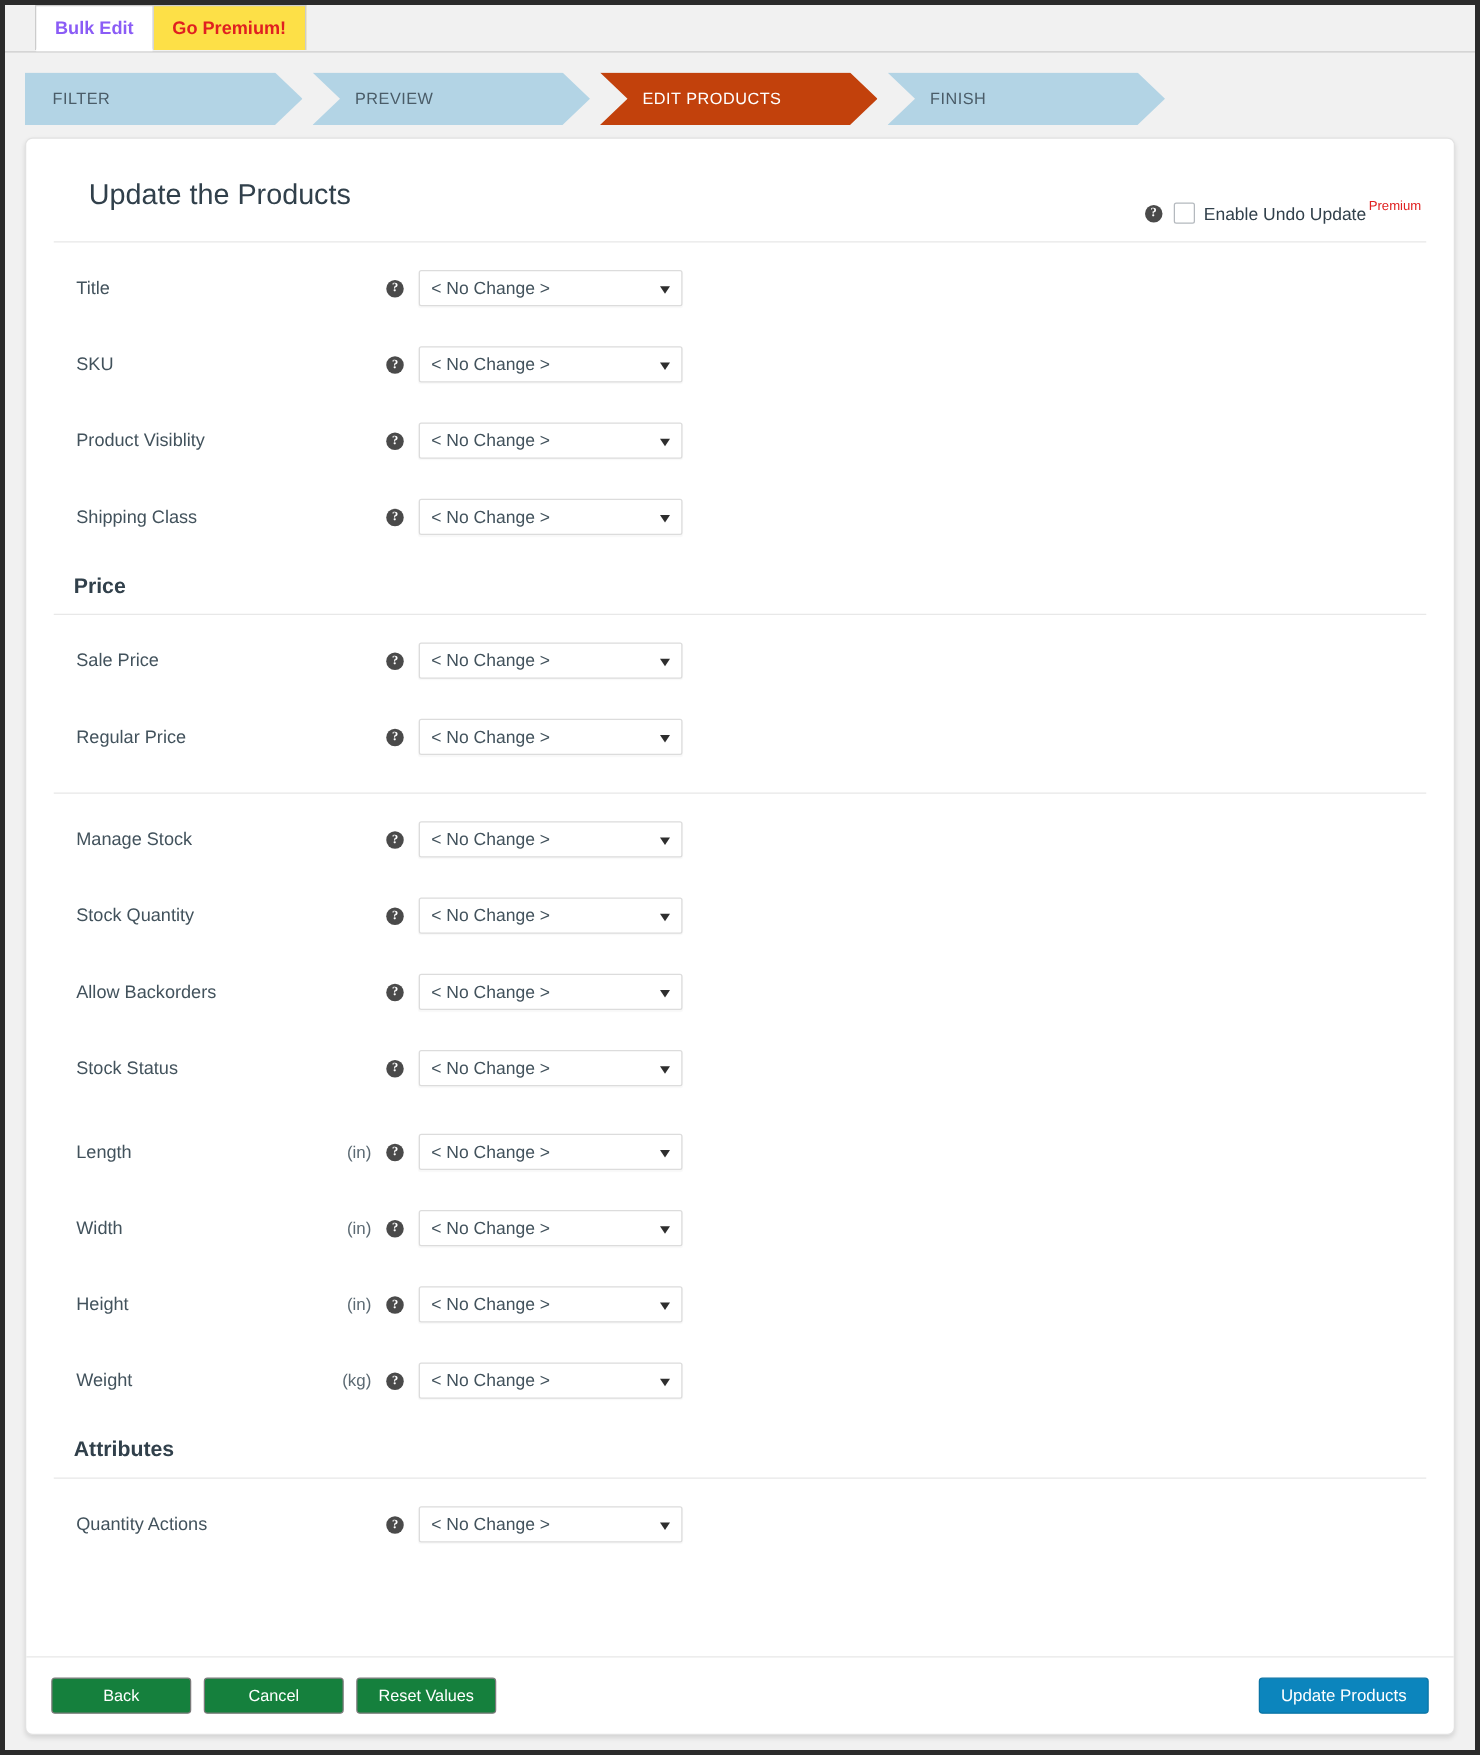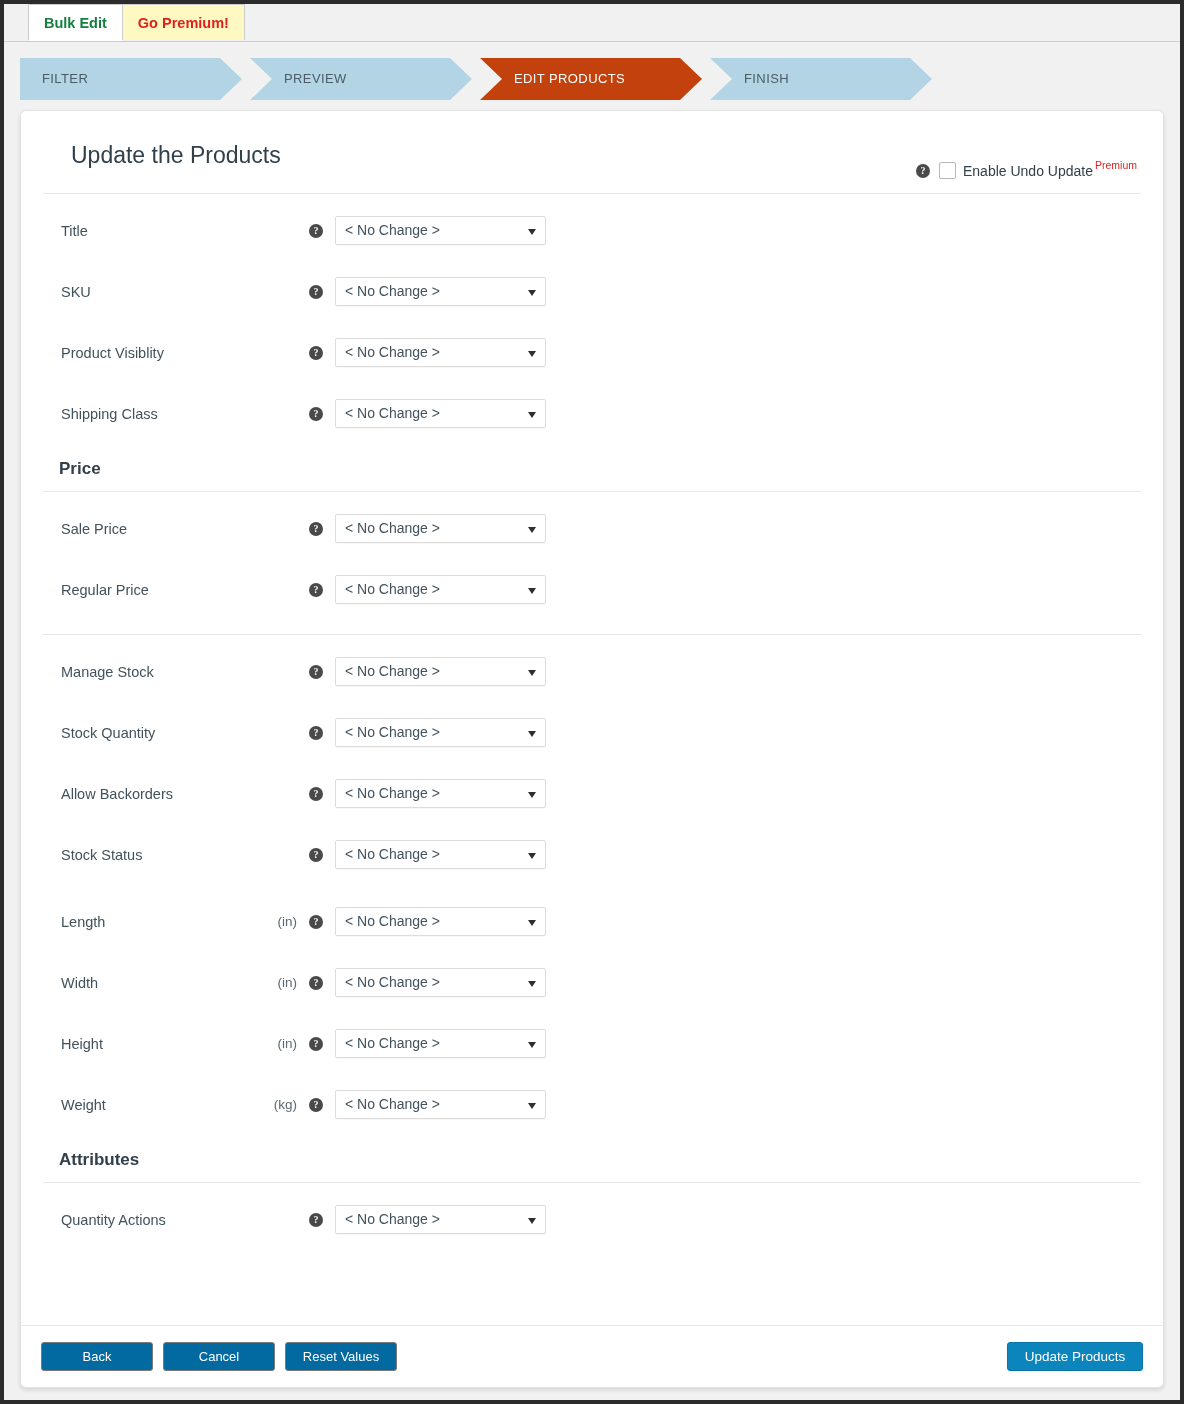--- a/index.html
+++ b/index.html
@@ -43,32 +43,32 @@
     font-size: 14.5px;
     font-weight: bold;
     line-height: 18px;
     border: 1px solid #ccc;
     border-bottom: none;
     margin-right: -1px;
     z-index: 2;
   }
   .tab.active {
     background: #ffffff;
-    color: #15803d;
+    color: #8b5cf6;
     z-index: 3;
   }
   .tab.active:after {
     content: "";
     position: absolute;
     left: 0; right: 0; bottom: -1px;
     height: 2px;
     background: #ffffff;
   }
   .tab.premium {
-    background: #fef9c3;
+    background: #fde047;
     color: #e02020;
   }
 
   
   .steps {
     margin: 16px 0 0 16px;
     height: 42px;
     font-size: 0;
     white-space: nowrap;
   }
@@ -237,21 +237,21 @@
     height: 62px;
     padding: 0 20px 0 20px;
     display: flex;
     align-items: center;
     border-top: 1px solid #e8e8e8;
   }
   .btn {
     font-family: "Liberation Sans", sans-serif;
     font-size: 13px;
     color: #ffffff;
-    background: #0369a1;
+    background: #15803d;
     border: 1px solid #7a7a7a;
     border-radius: 3px;
     height: 29px;
     padding: 0 14px;
     min-width: 112px;
     margin-right: 10px;
     cursor: pointer;
     line-height: 27px;
   }
   .btn-primary {

